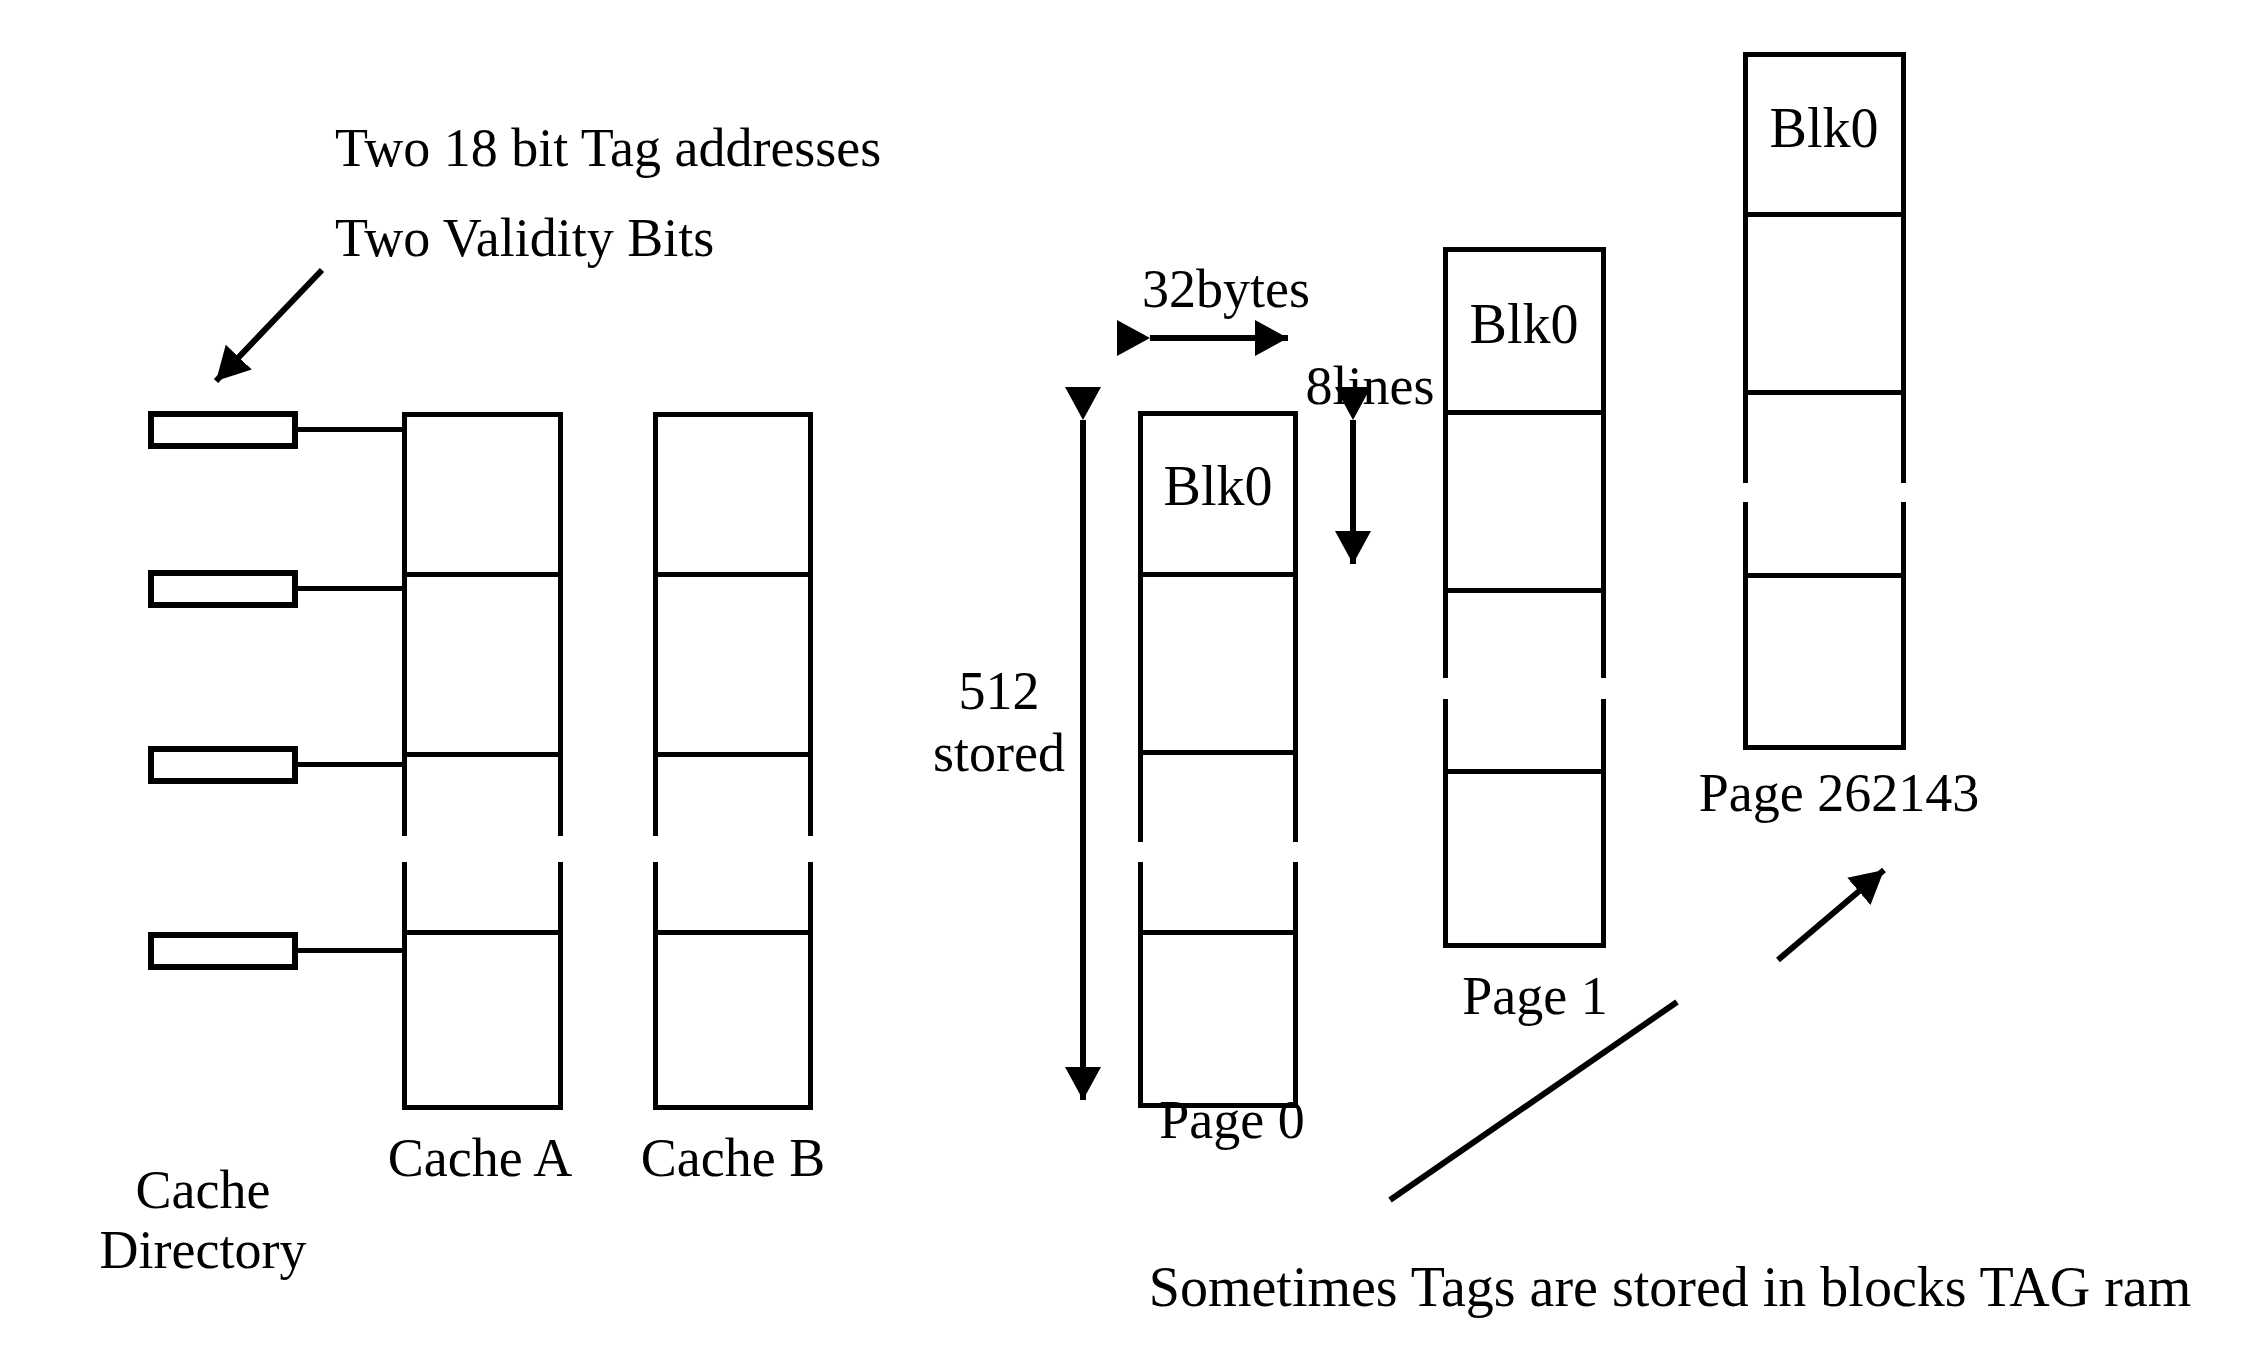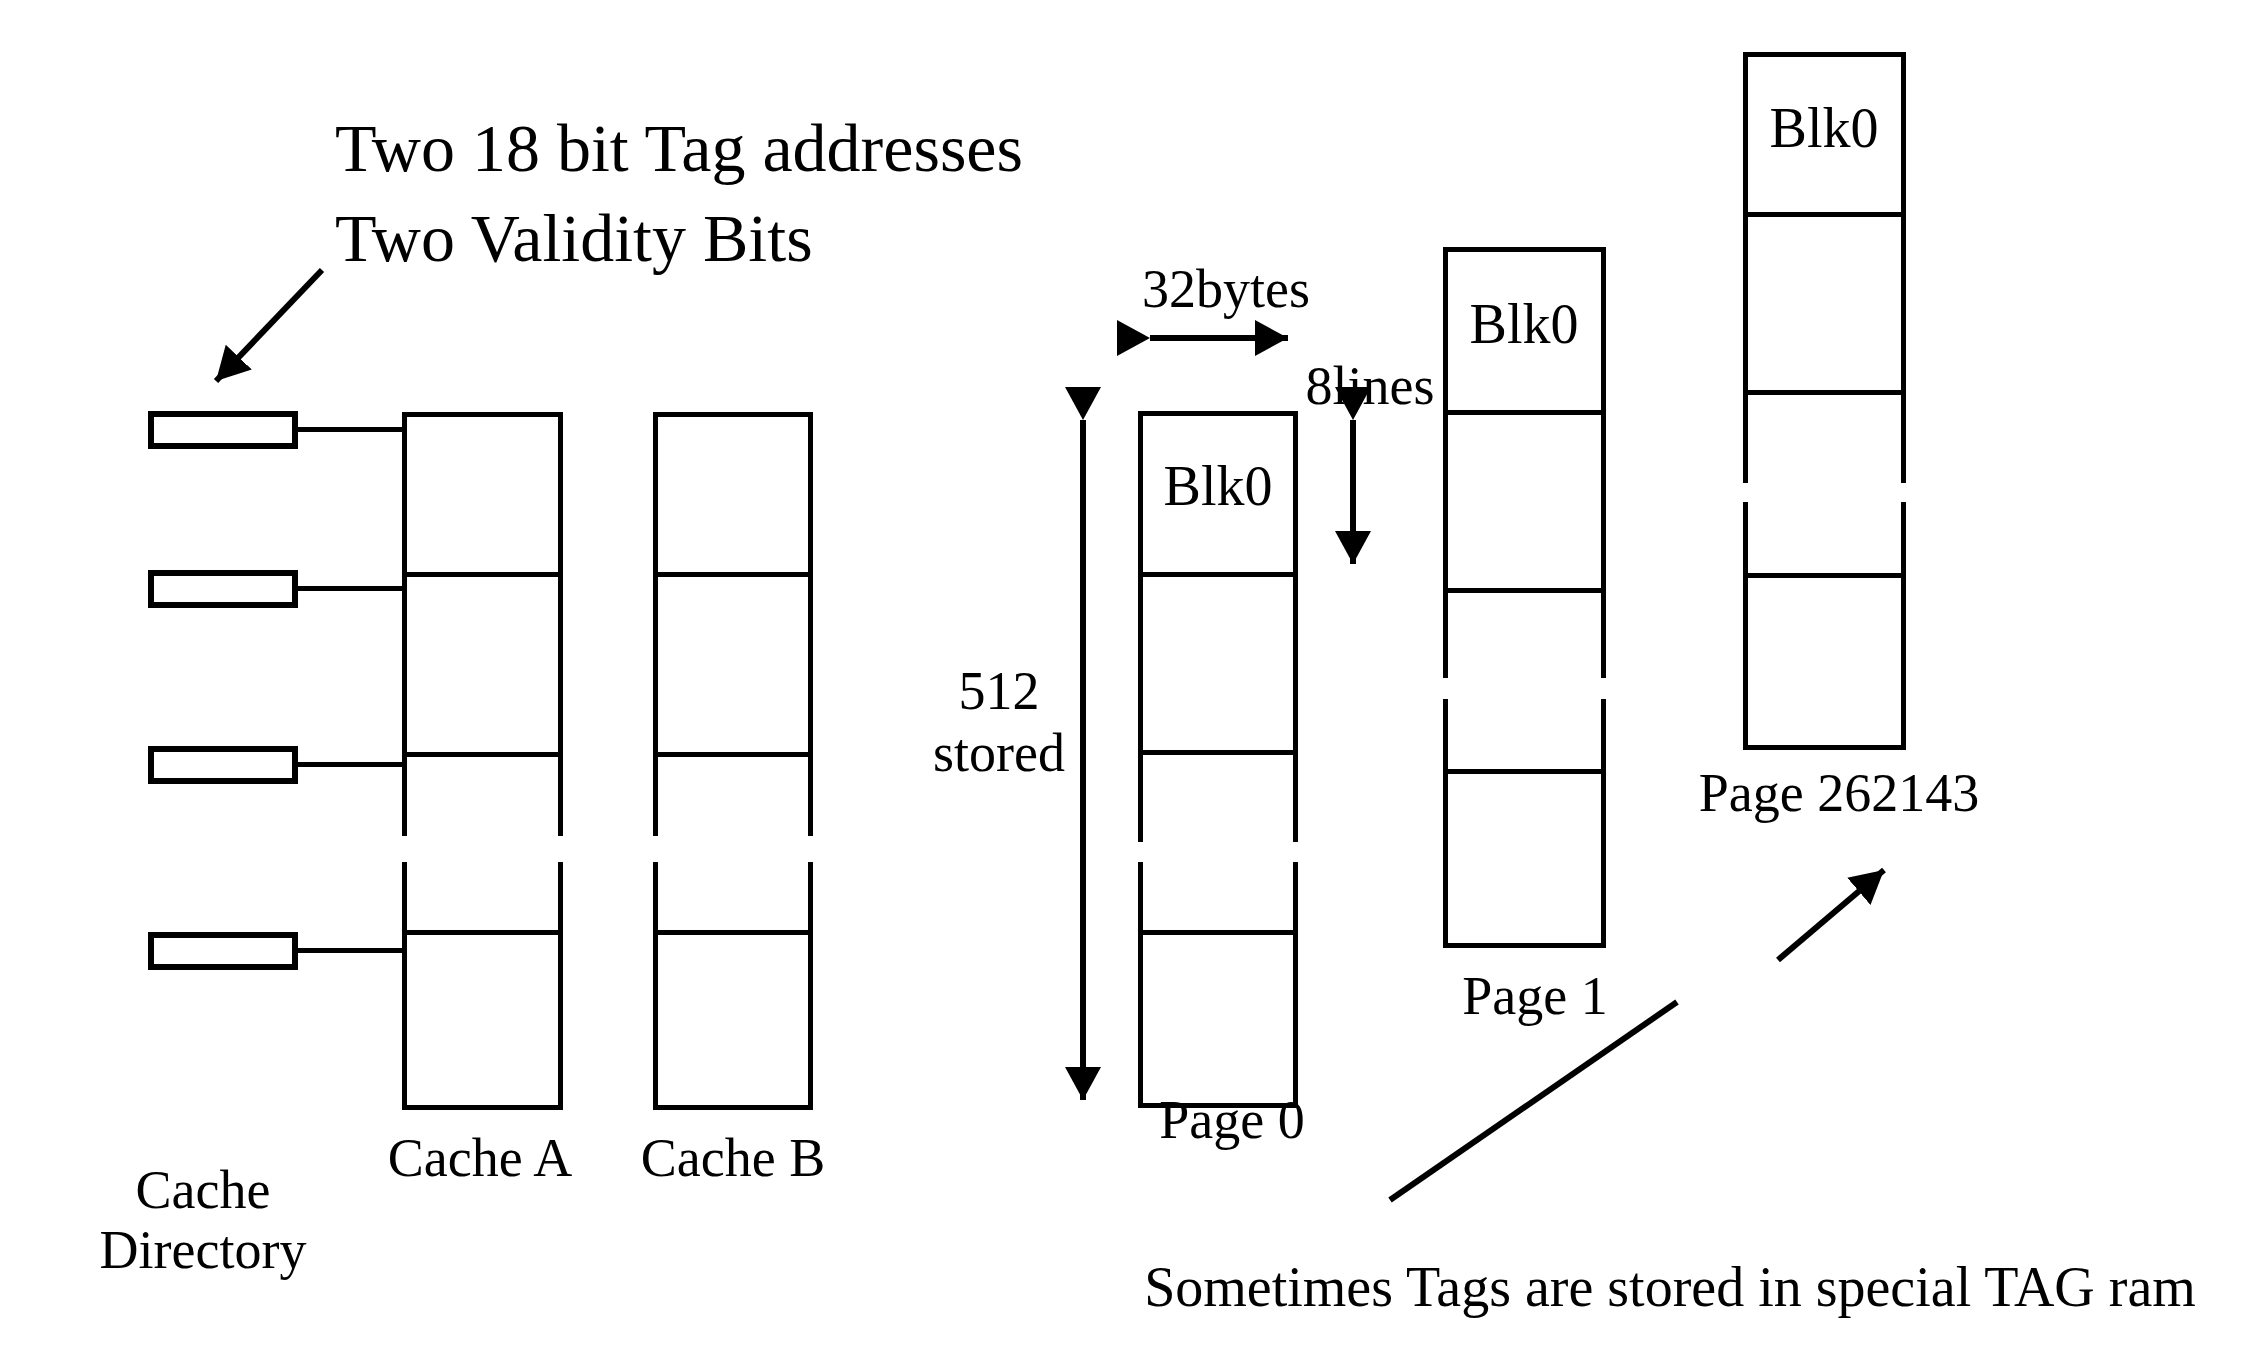--- a/index.html
+++ b/index.html
@@ -12,21 +12,21 @@
     overflow:hidden;
   }
   .hline{position:absolute;height:5px;background:#000;}
   .vline{position:absolute;width:5px;background:#000;}
   .dirrect{position:absolute;width:150px;height:38px;border:6px solid #000;box-sizing:border-box;background:#fff;}
   .label{
     position:absolute;font-size:54px;line-height:60px;white-space:nowrap;
     transform:translateX(-50%);text-align:center;
   }
   .blk{position:absolute;font-size:56px;line-height:56px;transform:translateX(-50%);white-space:nowrap;}
-  .annot{position:absolute;font-size:68px;line-height:90px;white-space:nowrap;}
+  .annot{position:absolute;font-size:54px;line-height:90px;white-space:nowrap;}
   .foot{position:absolute;font-size:56px;line-height:60px;transform:translateX(-50%);white-space:nowrap;}
   svg.arrows{position:absolute;left:0;top:0;width:2264px;height:1358px;}
   svg.arrows line{stroke:#000;stroke-width:6;}
 </style>
 </head>
 <body>
 
 <div id="canvas">
 
   <div class="annot" style="left:335px;top:103px;">
@@ -117,21 +117,21 @@
   <div class="label" style="left:203px;top:1128px;margin-top:32px;">
     <div>Cache</div>
     <div>Directory</div>
   </div>
   <div class="label" style="left:480px;top:1128px;">Cache A</div>
   <div class="label" style="left:733px;top:1128px;">Cache B</div>
   <div class="label" style="left:1232px;top:1090px;">Page 0</div>
   <div class="label" style="left:1535px;top:966px;">Page 1</div>
   <div class="label" style="left:1839px;top:763px;">Page 262143</div>
 
-  <div class="foot" style="left:1670px;top:1257px;">Sometimes Tags are stored in special TAG ram</div>
+  <div class="foot" style="left:1670px;top:1257px;">Sometimes Tags are stored in blocks TAG ram</div>
 
   <svg class="arrows" viewBox="0 0 2264 1358">
     <defs>
       <marker id="ah" markerWidth="7" markerHeight="7" refX="5.5" refY="3" orient="auto" markerUnits="strokeWidth">
         <path d="M0,0 L5.5,3 L0,6 z" fill="#000"></path>
       </marker>
     </defs>
     <line x1="322" y1="270" x2="216" y2="381" marker-end="url(#ah)"></line>
     <line x1="1150" y1="338" x2="1288" y2="338" marker-start="url(#ah)" marker-end="url(#ah)"></line>
     <line x1="1353" y1="420" x2="1353" y2="564" marker-start="url(#ah)" marker-end="url(#ah)"></line>

